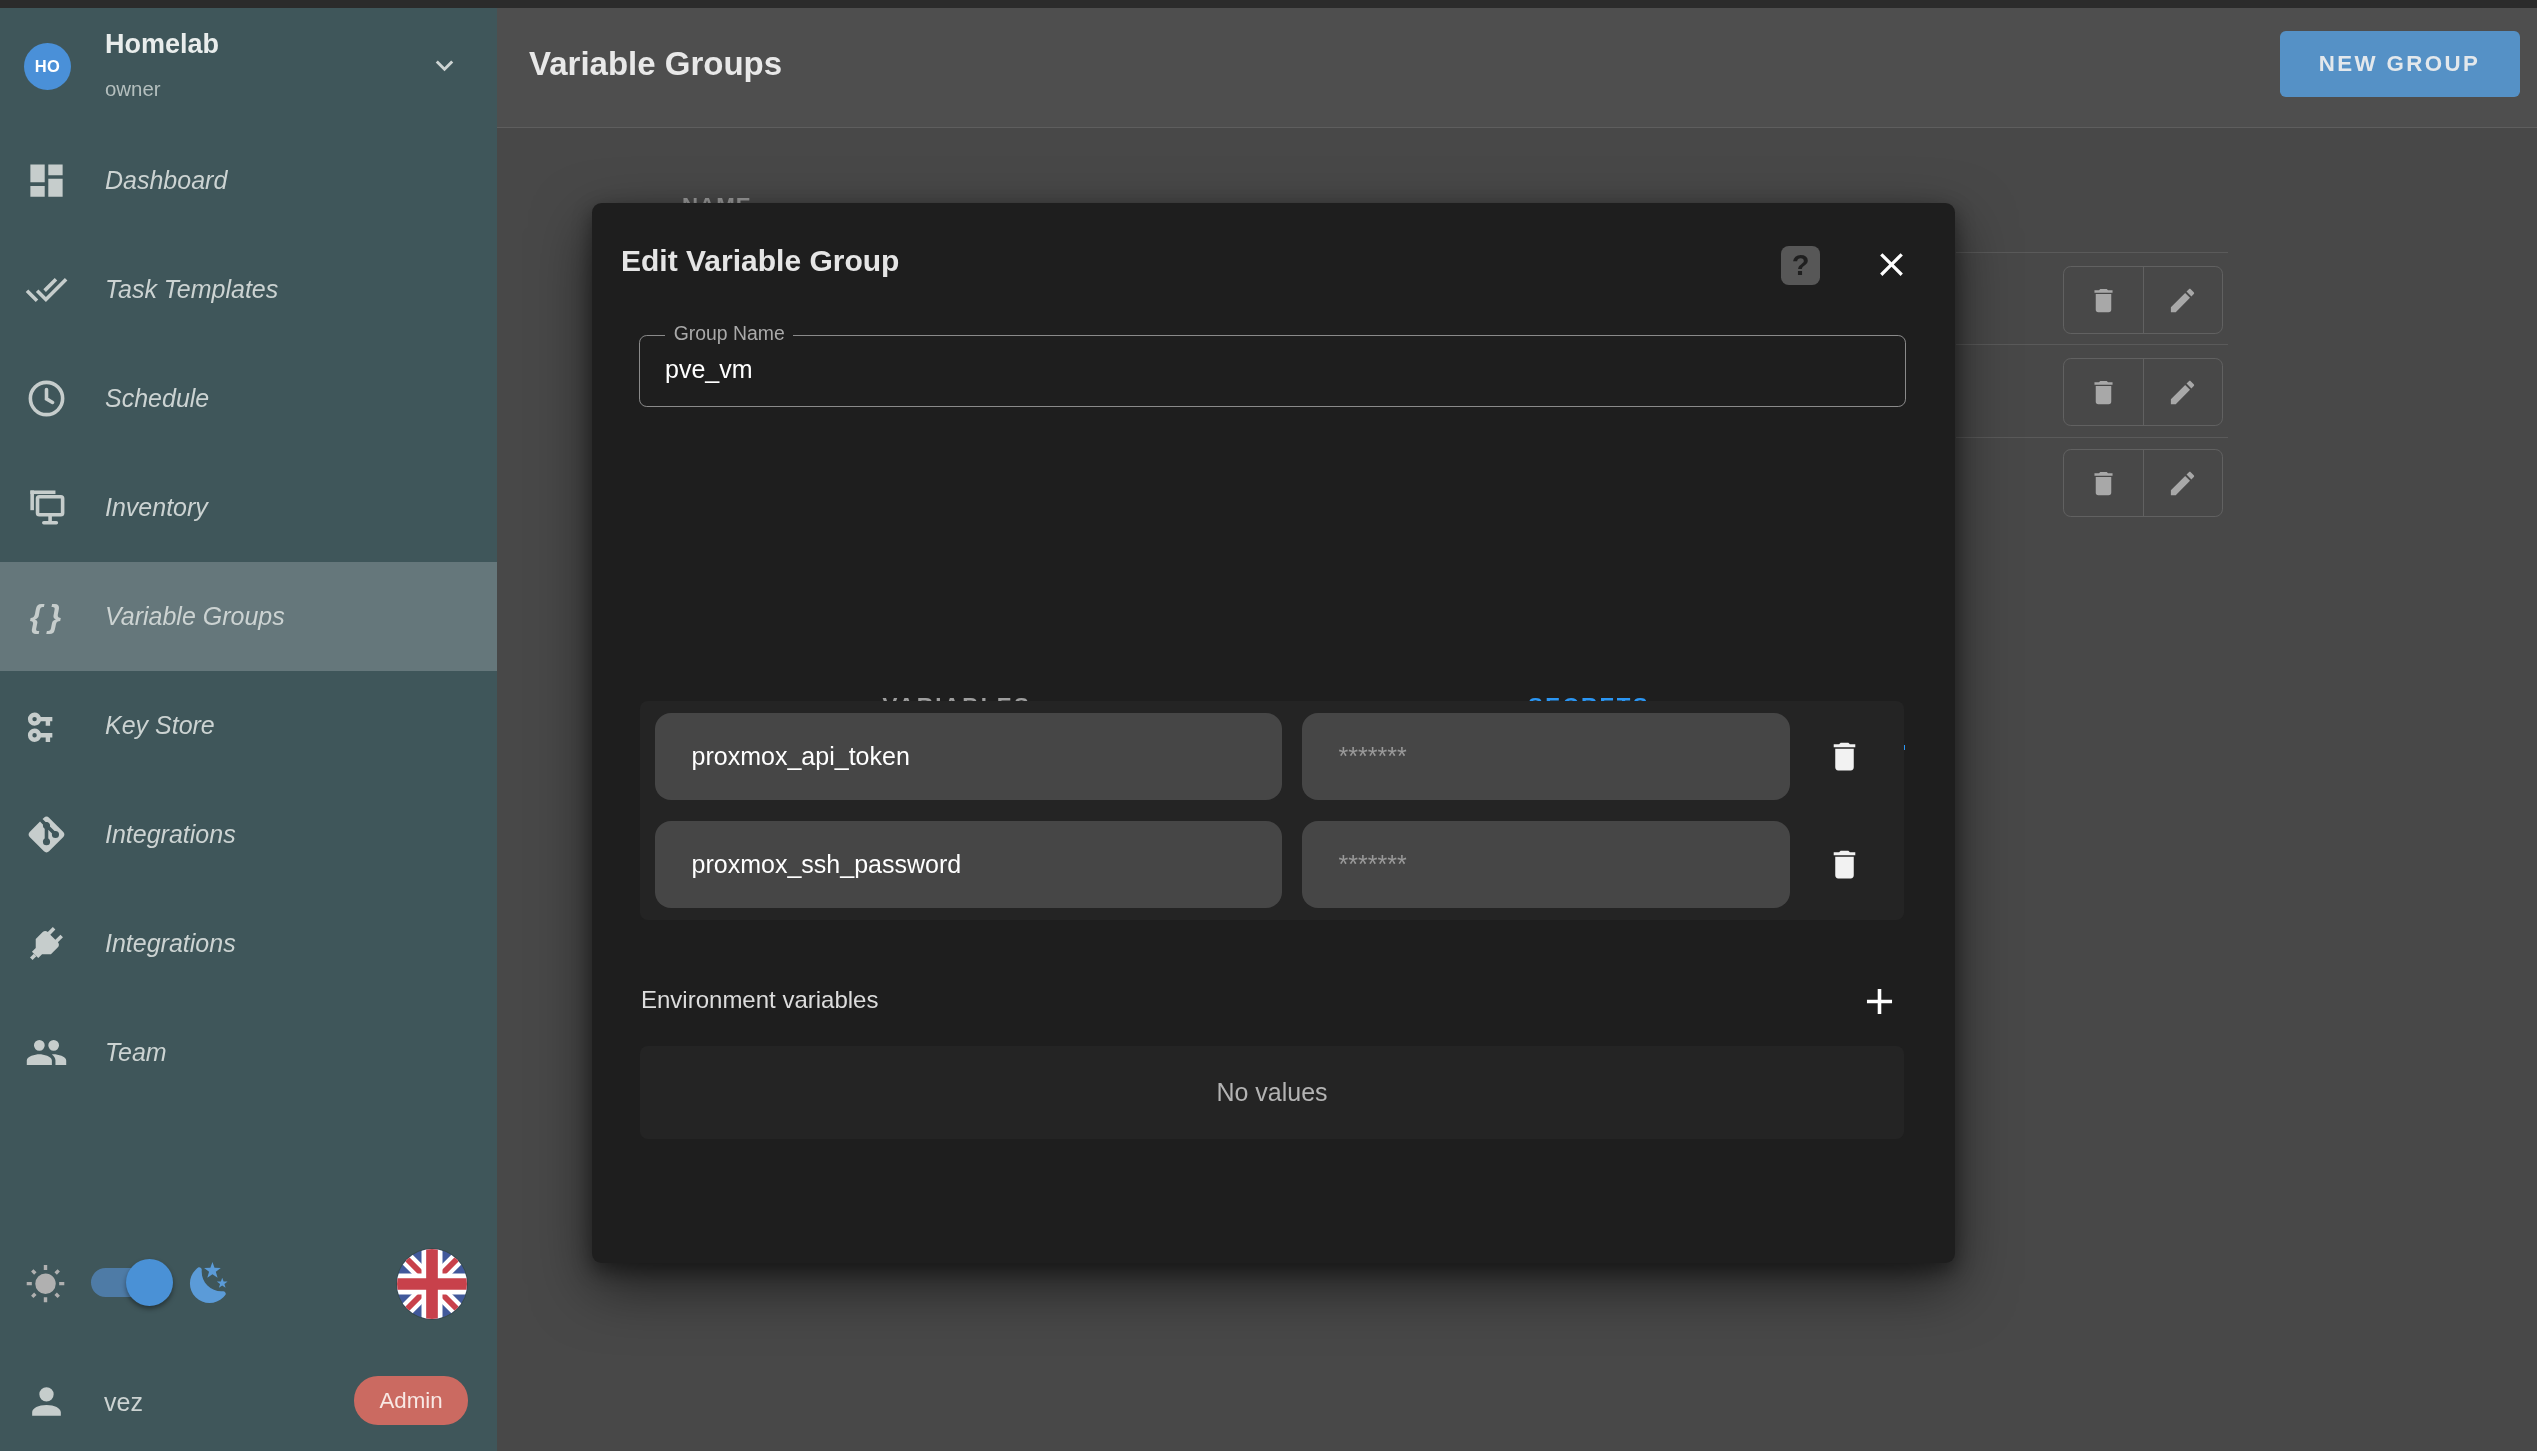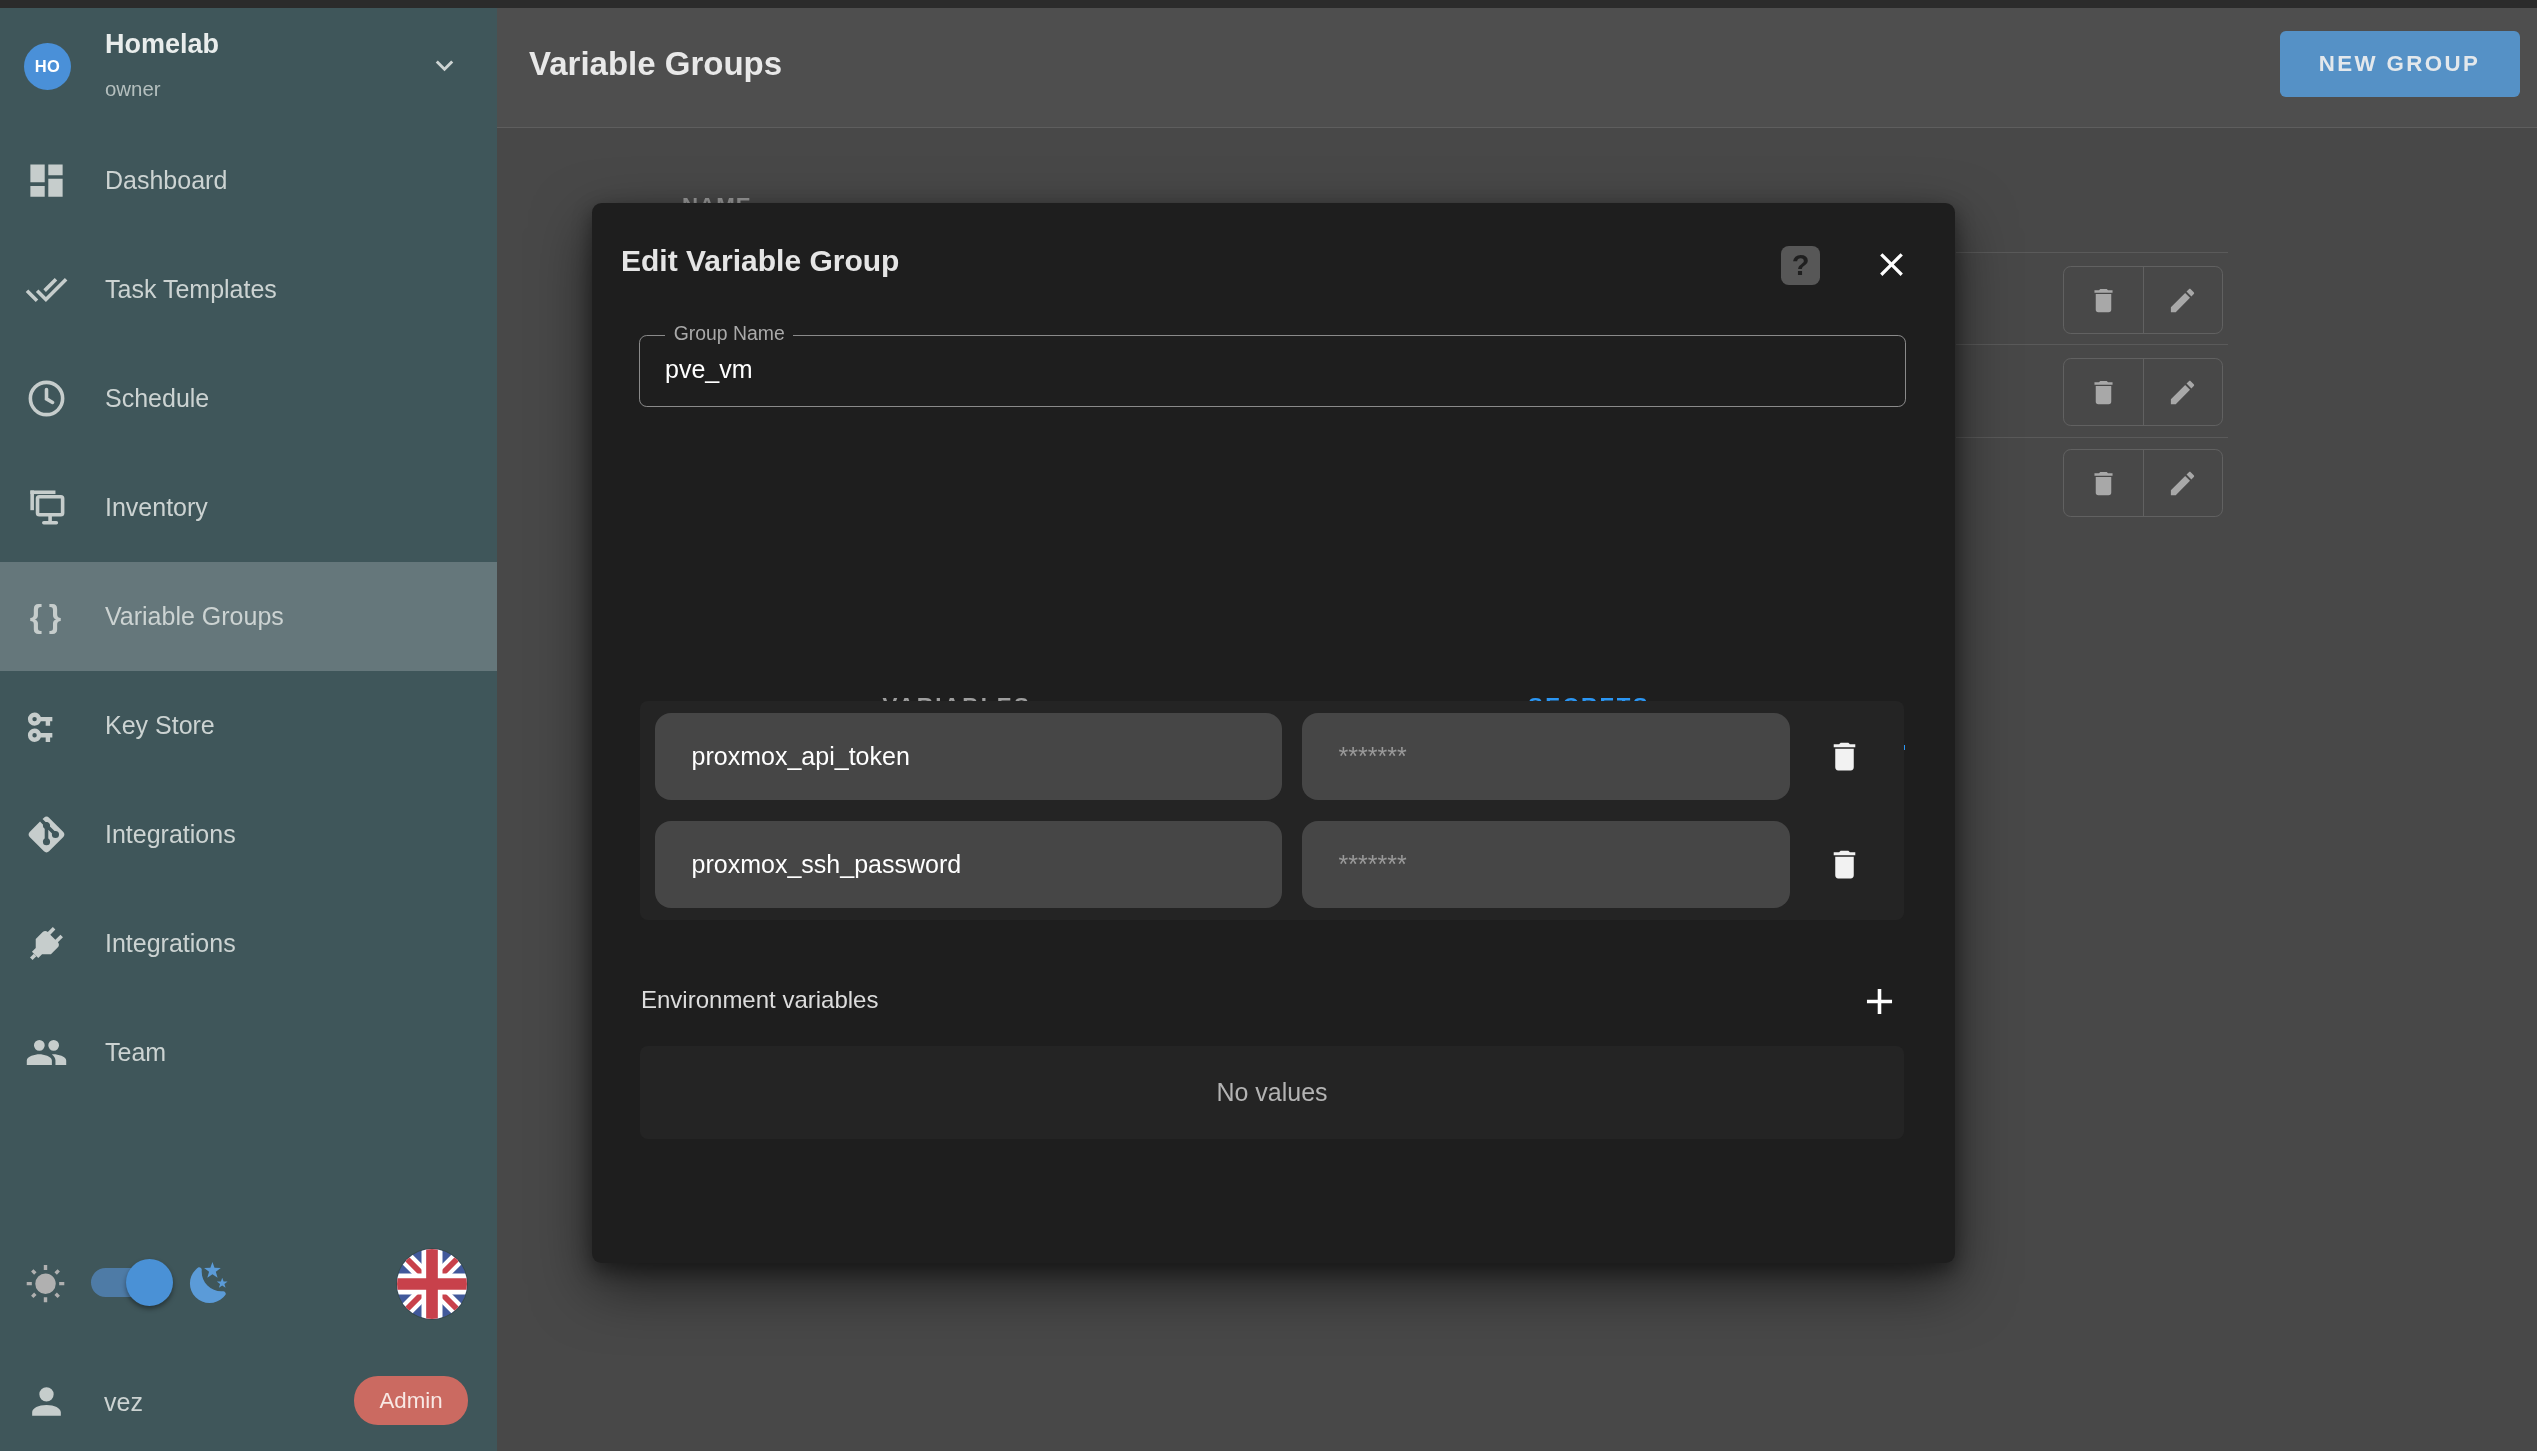--- a/index.html
+++ b/index.html
@@ -10,21 +10,21 @@
   
   .sidebar{position:absolute;left:0;top:0;width:497px;height:1452px;
            background:var(--sidebar-teal,#3f565a);z-index:2;}
   .project{position:absolute;left:0;top:0;width:497px;height:118px;cursor:pointer;}
   .avatar{position:absolute;left:24px;top:35px;width:47px;height:47px;border-radius:50%;
           background:var(--avatar-blue,#4a90d8);color:#fff;font-weight:bold;font-size:16.5px;
           display:flex;align-items:center;justify-content:center;letter-spacing:0.5px;}
   .pname{position:absolute;left:105px;top:21.4px;font-size:27px;font-weight:bold;color:#e9edec;}
   .prole{position:absolute;left:105px;top:70px;font-size:20.4px;color:#b4bfbe;}
   .proj-chevron{position:absolute;left:427px;top:40px;width:35px;height:35px;color:#cdd4d3;}
-  .nav{position:absolute;left:0;top:118px;width:497px;}
+  .nav{position:absolute;left:0;top:118px;width:497px;font-style:italic;}
   .nav-item{position:relative;height:109px;display:flex;align-items:center;cursor:pointer;}
   .nav-item.active{background:rgba(255,255,255,0.20);}
   .nicon{position:absolute;left:25px;width:43px;height:43px;color:#c6cdcc;display:flex;
          align-items:center;justify-content:center;}
   .nicon svg{width:43px;height:43px;}
   .nlabel{position:absolute;left:105px;font-size:25px;color:#ccd3d2;}
   .braces{font-size:32px;color:#c6cdcc;font-weight:bold;letter-spacing:1.9px;}
   .side-bottom{position:absolute;left:0;bottom:0;width:497px;height:243px;}
   .sun-icon{position:absolute;left:25px;top:47px;width:41px;height:41px;color:#b0b0b0;}
   .toggle{position:absolute;left:91px;top:51px;width:76px;height:29px;border-radius:15.5px;

